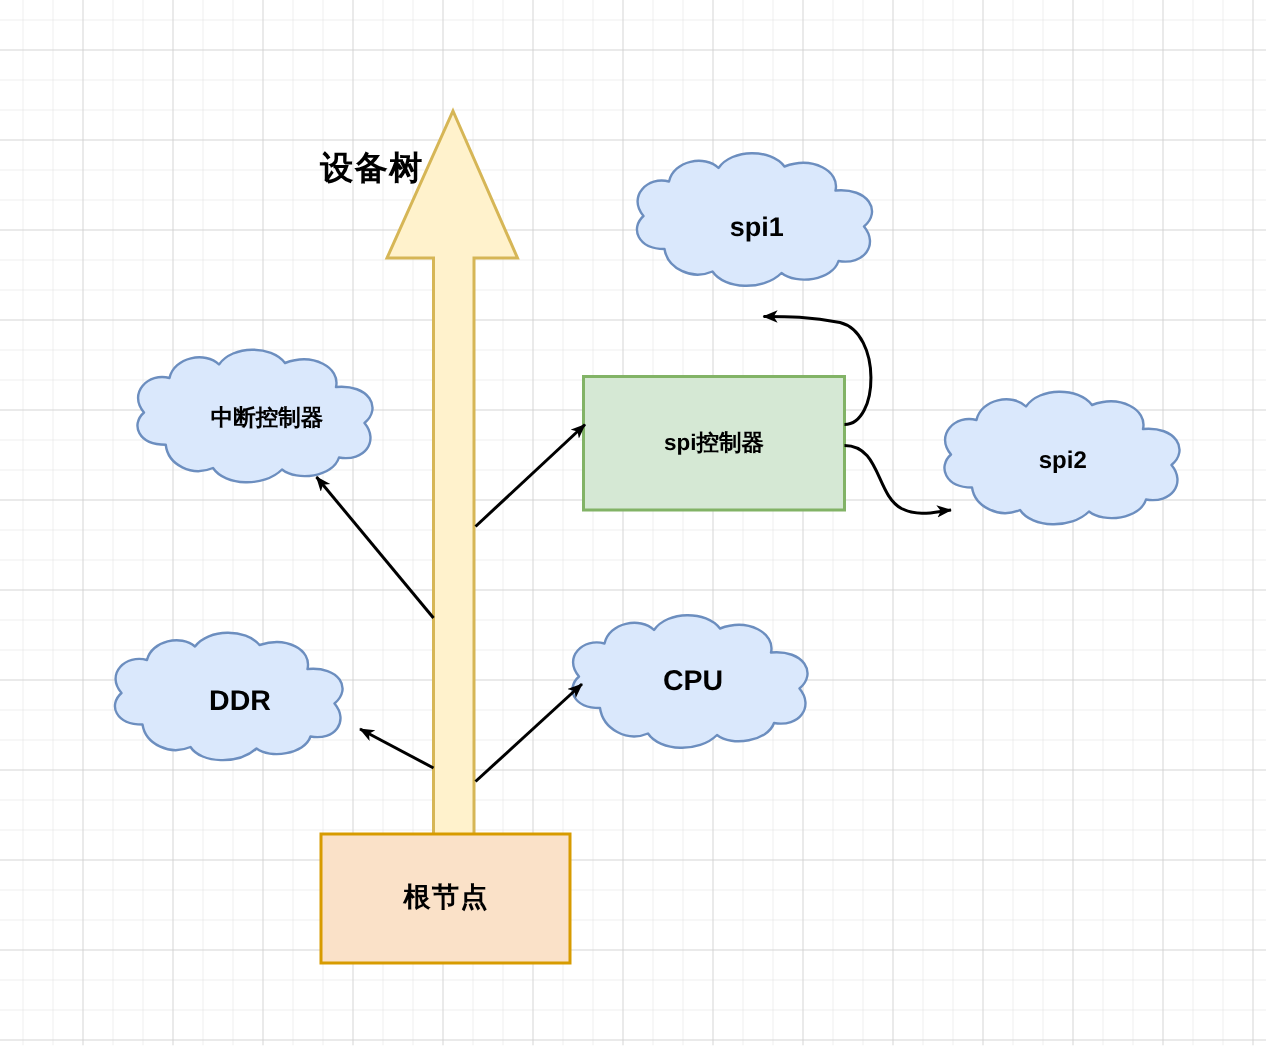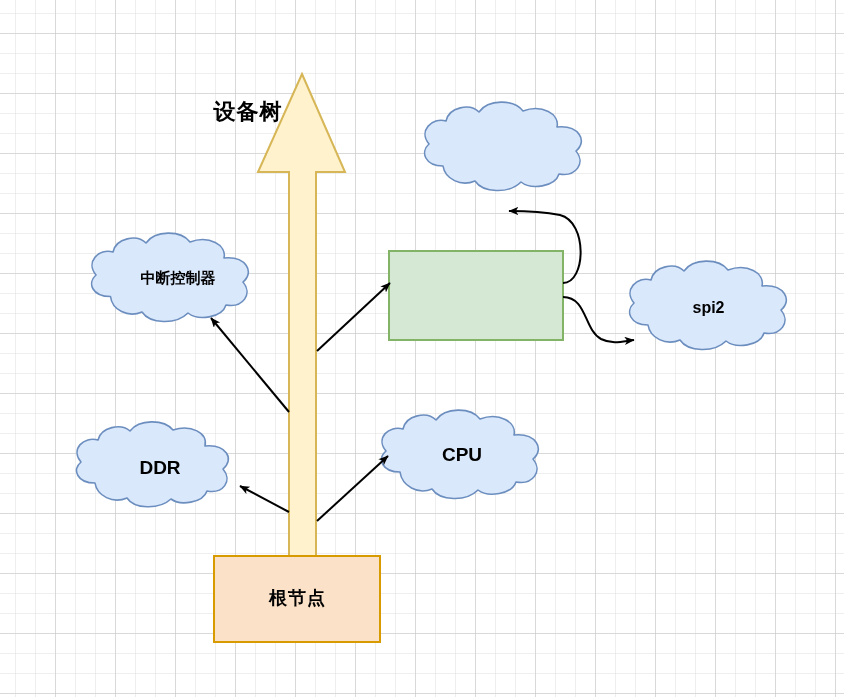--- a/index.html
+++ b/index.html
@@ -223,17 +223,19 @@
   <div class="node-label" id="title-label">设备树</div>
 
   <div class="node-label" id="label-root">根节点</div>
 
   <div class="node-label" id="label-interrupt">中断控制器</div>
 
   <div class="node-label" id="label-cpu">CPU</div>
 
   <div class="node-label" id="label-ddr">DDR</div>
 
-
+  <div class="node-label" id="label-spi-controller">spi控制器</div>
+
+  <div class="node-label" id="label-spi1">spi1</div>
 
   <div class="node-label" id="label-spi2">spi2</div>
 
 </div>
 
 </body></html>

